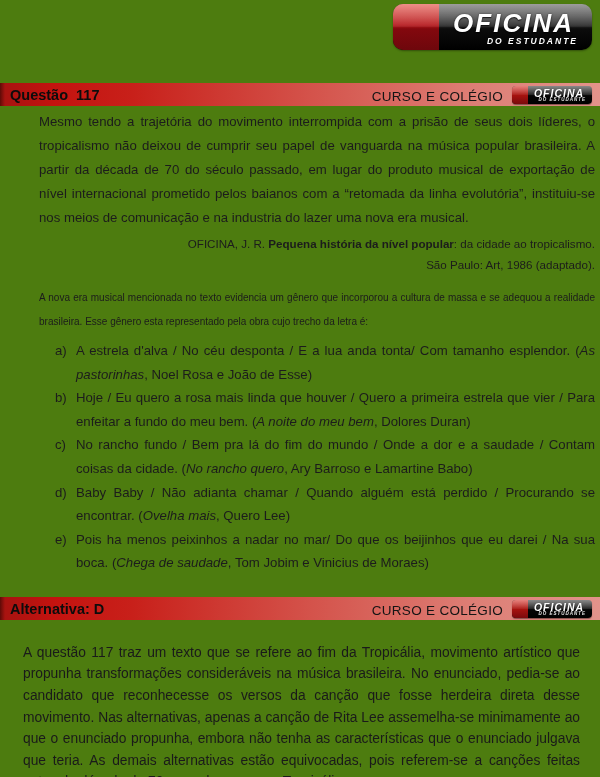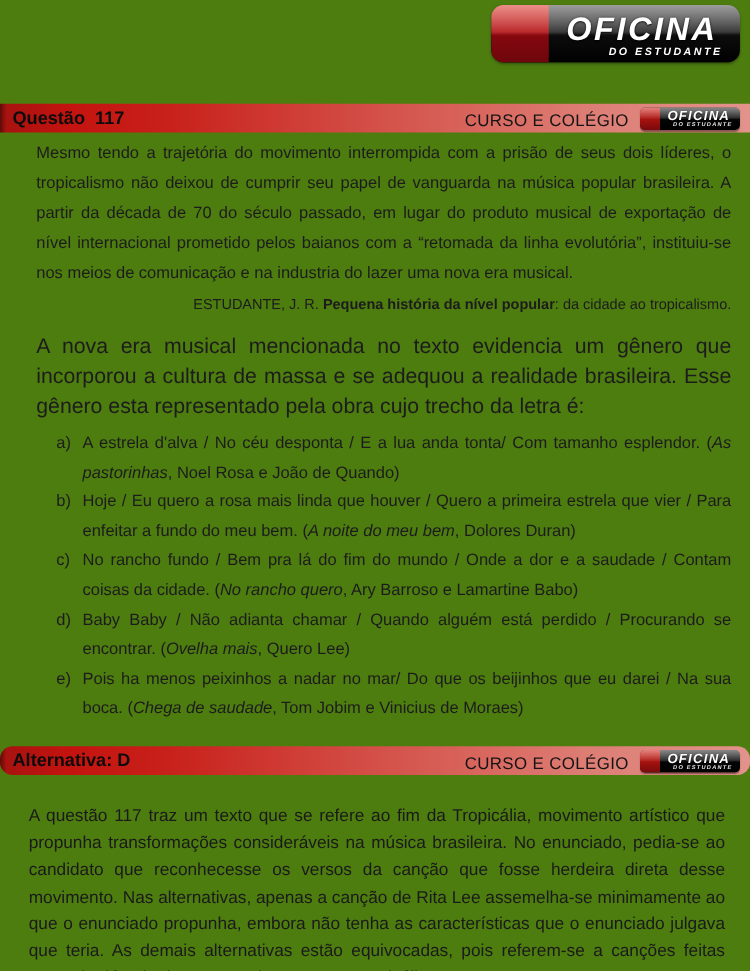--- a/index.html
+++ b/index.html
@@ -60,25 +60,25 @@
     position:absolute;left:16px;right:2px;top:2px;text-align:center;
     font-style:italic;font-weight:bold;font-size:10.5px;line-height:10.5px;letter-spacing:1px;
     color:#fff;text-shadow:0 1px 1px rgba(0,0,0,.8);
   }
   .mini-logo .logo-tagline{
     position:absolute;right:6px;bottom:1.5px;
     font-style:italic;font-weight:bold;font-size:4.5px;letter-spacing:1px;color:#e9e9e9;
   }
 
   
-  .q-content{position:absolute;left:29px;top:110px;width:556px;}
+  .q-content{position:absolute;left:39px;top:110px;width:556px;}
   .q-intro{margin:0 0 3px;font-size:13.2px;line-height:24px;text-align:justify;}
   .citation{margin:0 0 11px;font-size:11.6px;line-height:21px;text-align:right;color:#1c1c1c;}
   .cit-bold{font-weight:bold;}
-  .q-stem{margin:0 0 5px;font-size:17px;line-height:24px;text-align:justify;}
+  .q-stem{margin:0 0 5px;font-size:10px;line-height:24px;text-align:justify;}
   .alts{margin:0;padding:0;list-style:none;}
   .alt{display:flex;font-size:13.2px;line-height:23.6px;}
   .alt-label{flex:none;width:21px;padding-left:16px;}
   .alt-text{flex:1;text-align:justify;}
   .song-italic{font-style:italic;}
 
   
   .ans-content{
     position:absolute;left:23px;top:628px;width:557px;
     font-size:13.8px;line-height:21.6px;text-align:justify;color:#1a1a1a;
@@ -106,50 +106,51 @@
         <span class="logo-word">OFICINA</span>
         <span class="logo-tagline">DO ESTUDANTE</span>
       </span>
     </span>
   </div>
 
   <div class="q-content">
     <p class="q-intro">Mesmo tendo a trajetória do movimento interrompida com a prisão de seus dois líderes, o tropicalismo não deixou de cumprir seu papel de vanguarda na música popular brasileira. A partir da década de 70 do século passado, em lugar do produto musical de exportação de nível internacional prometido pelos baianos com a “retomada da linha evolutória”, instituiu-se nos meios de comunicação e na industria do lazer uma nova era musical.</p>
 
     <div class="citation">
-      <span>ESTUDANTE, J. R. </span><span class="cit-bold">Pequena história da nível popular</span><span>: da cidade ao tropicalismo.</span><br>
+      <span>OFICINA, J. R. </span><span class="cit-bold">Pequena história da nível popular</span><span>: da cidade ao tropicalismo.</span><br>
+      <span>São Paulo: Art, 1986 (adaptado).</span>
     </div>
 
     <p class="q-stem">A nova era musical mencionada no texto evidencia um gênero que incorporou a cultura de massa e se adequou a realidade brasileira. Esse gênero esta representado pela obra cujo trecho da letra é:</p>
 
     <ul class="alts">
       <li class="alt">
         <span class="alt-label">a)</span>
-        <span class="alt-text"><span>A estrela d'alva / No céu desponta / E a lua anda tonta/ Com tamanho esplendor. (</span><span class="song-italic">As pastorinhas</span><span>, Noel Rosa e João de Quando)</span></span>
+        <span class="alt-text"><span>A estrela d'alva / No céu desponta / E a lua anda tonta/ Com tamanho esplendor. (</span><span class="song-italic">As pastorinhas</span><span>, Noel Rosa e João de Esse)</span></span>
       </li>
       <li class="alt">
         <span class="alt-label">b)</span>
         <span class="alt-text"><span>Hoje / Eu quero a rosa mais linda que houver / Quero a primeira estrela que vier / Para enfeitar a fundo do meu bem. (</span><span class="song-italic">A noite do meu bem</span><span>, Dolores Duran)</span></span>
       </li>
       <li class="alt">
         <span class="alt-label">c)</span>
         <span class="alt-text"><span>No rancho fundo / Bem pra lá do fim do mundo / Onde a dor e a saudade / Contam coisas da cidade. (</span><span class="song-italic">No rancho quero</span><span>, Ary Barroso e Lamartine Babo)</span></span>
       </li>
       <li class="alt">
         <span class="alt-label">d)</span>
         <span class="alt-text"><span>Baby Baby / Não adianta chamar / Quando alguém está perdido / Procurando se encontrar. (</span><span class="song-italic">Ovelha mais</span><span>, Quero Lee)</span></span>
       </li>
       <li class="alt">
         <span class="alt-label">e)</span>
         <span class="alt-text"><span>Pois ha menos peixinhos a nadar no mar/ Do que os beijinhos que eu darei / Na sua boca. (</span><span class="song-italic">Chega de saudade</span><span>, Tom Jobim e Vinicius de Moraes)</span></span>
       </li>
     </ul>
   </div>
 
-  <div class="section-bar" style="top:597px;border-radius:10px;">
+  <div class="section-bar" style="top:597px;">
     <span class="bar-title">Alternativa: D</span>
     <span class="bar-right">
       <span class="bar-right-label">CURSO E COLÉGIO</span>
       <span class="mini-logo">
         <span class="logo-red"></span>
         <span class="logo-gloss"></span>
         <span class="logo-word">OFICINA</span>
         <span class="logo-tagline">DO ESTUDANTE</span>
       </span>
     </span>

